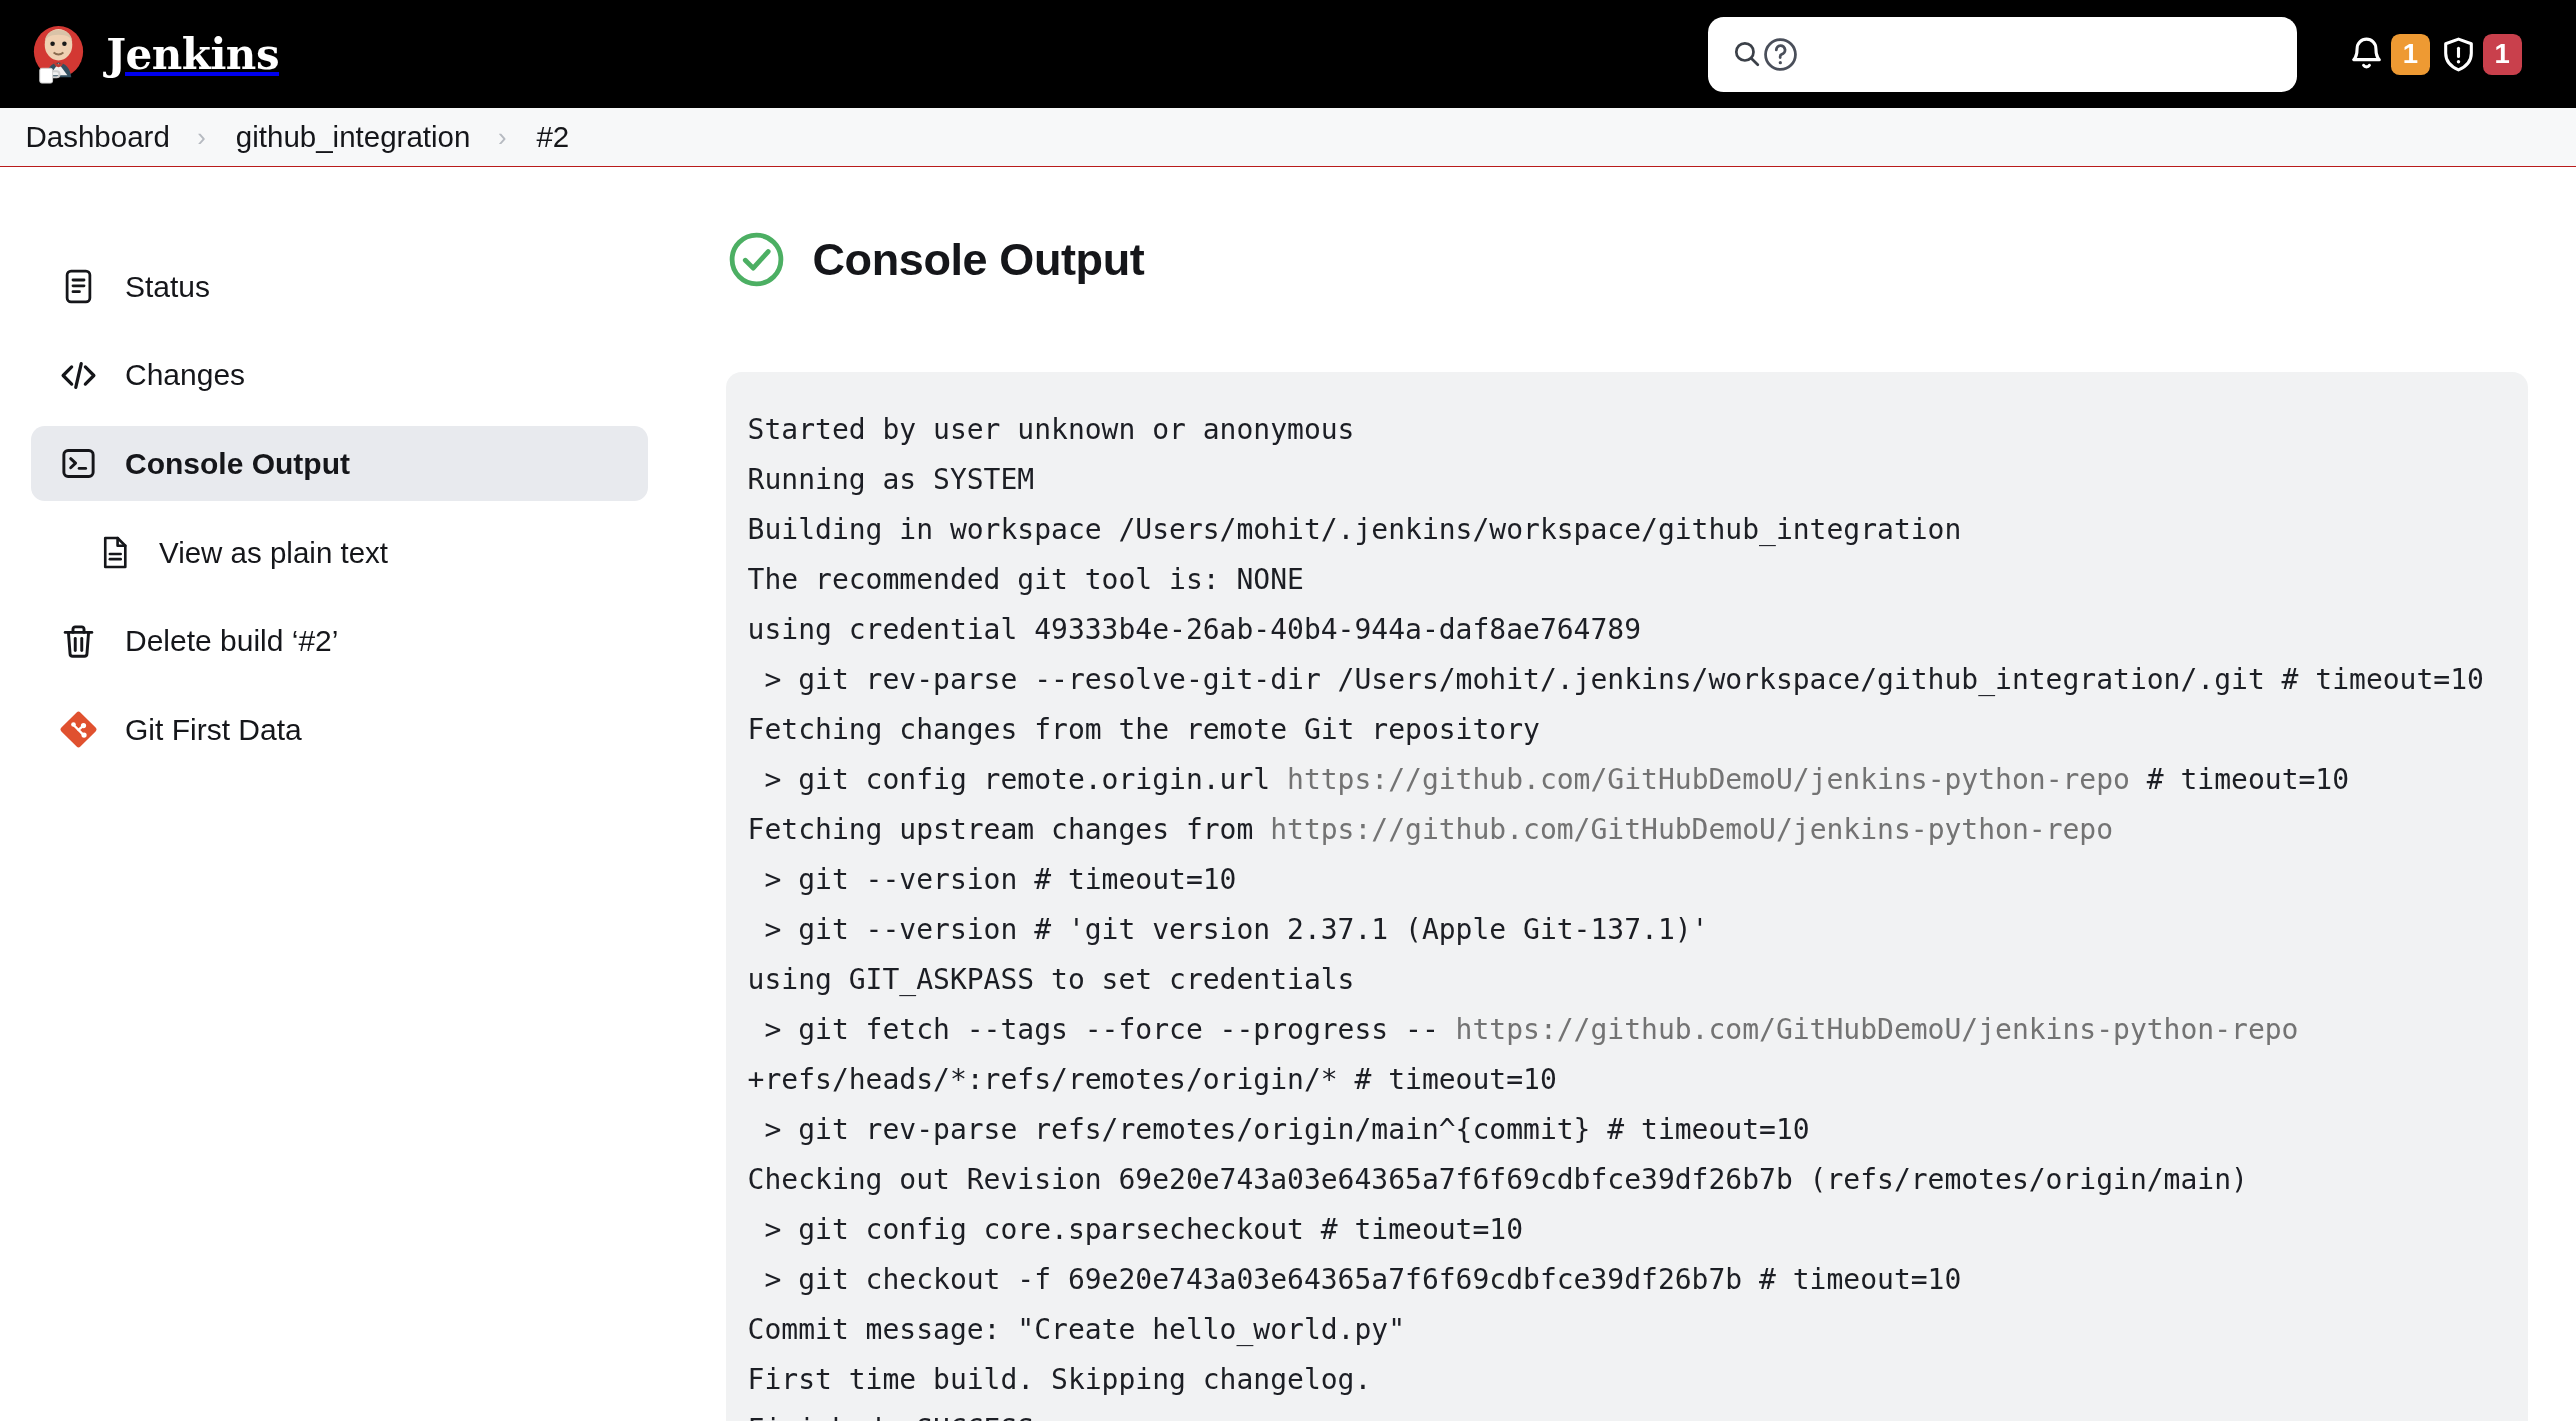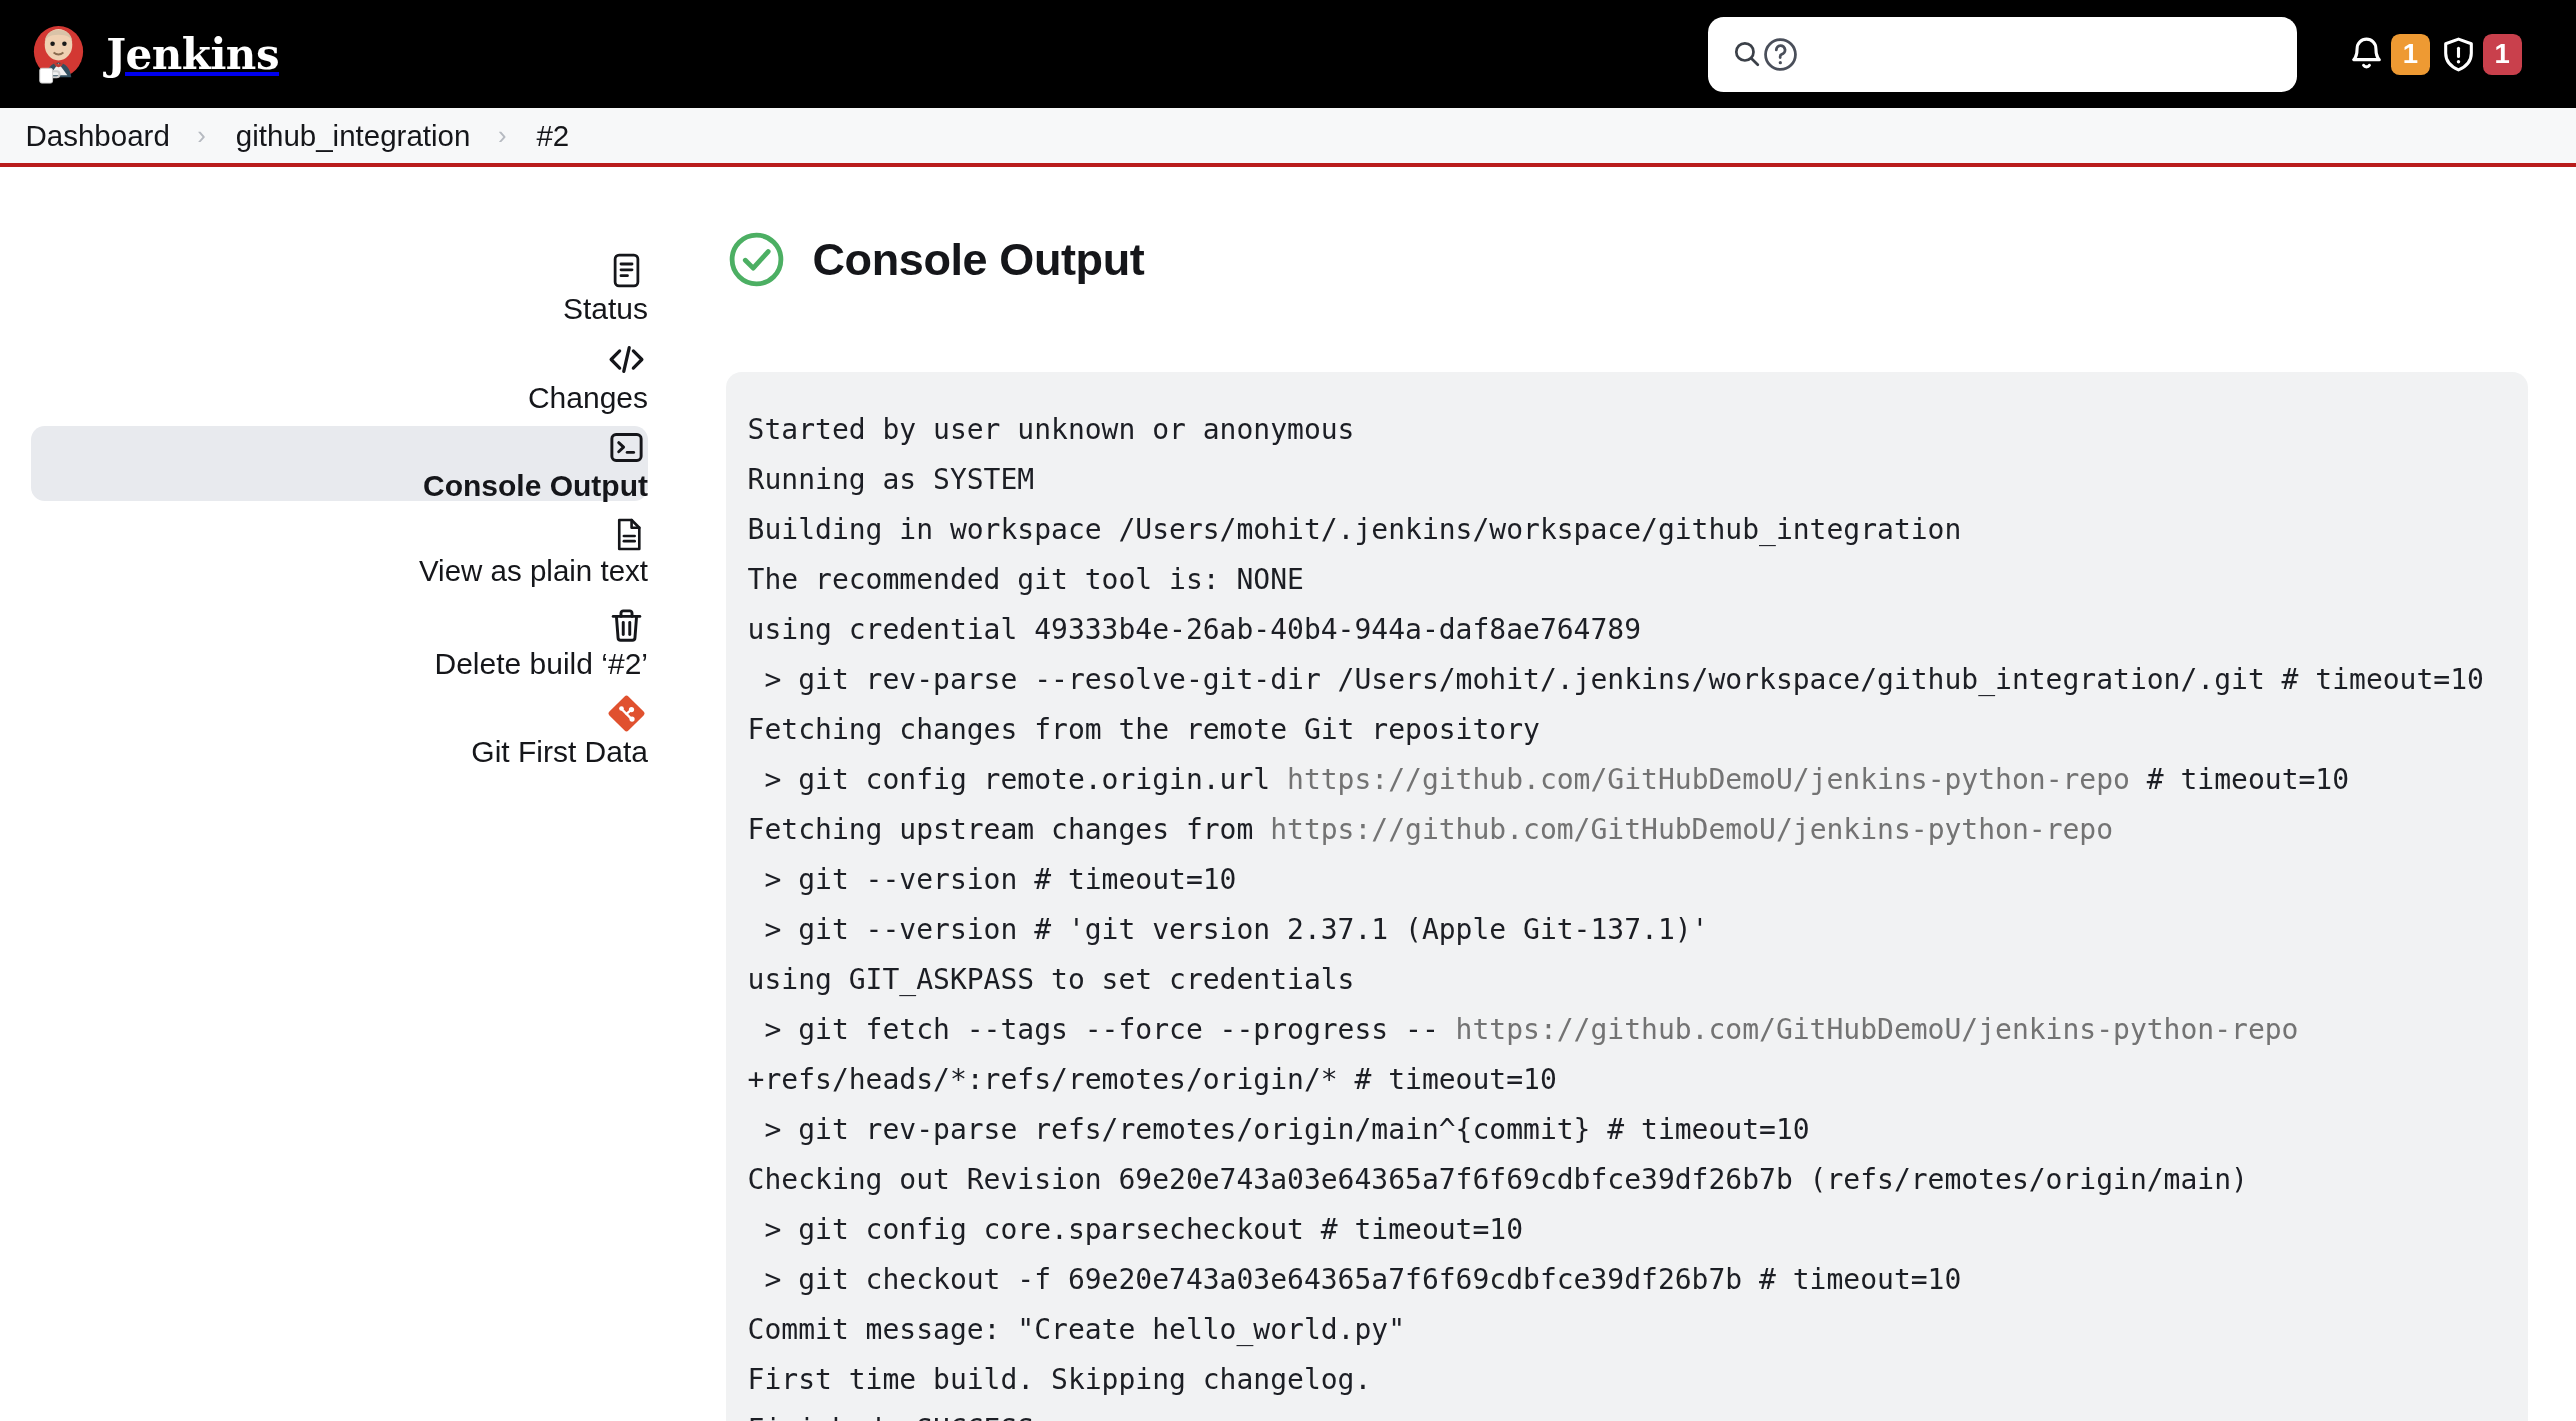--- a/index.html
+++ b/index.html
@@ -48,39 +48,39 @@
     display: flex; align-items: center; justify-content: center;
     color: #fff; font-size: 27.5px; font-weight: 600; margin-left: 3.9px; padding: 0 7.9px;
   }
 
   
   .crumbbar {
     position: absolute; top: 108px; left: 0;
     width: 2576px; height: 59px;
     background: #f7f8f9;
     display: flex; align-items: center;
-    border-bottom: 4px solid #b91c1c;
+    border-bottom: 1px solid #b91c1c;
   }
   .crumb {
     font-size: 29.5px; color: #15161a; margin-left: 30px;
     text-decoration: none; white-space: nowrap;
   }
   .crumb:first-child { margin-left: 25.5px; }
   .crumb-sep { color: #b6bac1; font-size: 25.5px; margin-left: 27.5px; }
 
   
   .page { position: absolute; top: 168px; left: 0; width: 2576px; height: 1254px; background: #fff; }
 
   
   .sidebar { position: absolute; left: 0; top: 0; width: 687px; padding-top: 81px; }
   .nav-item {
-    display: flex; align-items: flex-end;
+    display: flex; align-items: center;
     height: 75px; margin: 0 39px 0 31px;
     border-radius: 13.7px; padding-left: 25.5px;
-    cursor: pointer; text-decoration: none; color: #15161a; flex-direction: column;
+    cursor: pointer; text-decoration: none; color: #15161a;
   }
   .nav-item.active { background: #e8eaee; }
   .nav-item + .nav-item { margin-top: 13.7px; }
   .nav-ico { width: 43px; height: 43px; flex: 0 0 43px; display: flex; align-items: center; justify-content: center; }
   .nav-label { font-size: 30px; margin-left: 25.5px; white-space: nowrap; }
   .nav-item.active .nav-label { font-weight: 600; }
   .nav-item.sub { margin-left: 69px; }
   .nav-item.sub .nav-ico { width: 39px; height: 39px; flex: 0 0 39px; }
   .nav-item.sub .nav-label { font-size: 29.5px; }
 

